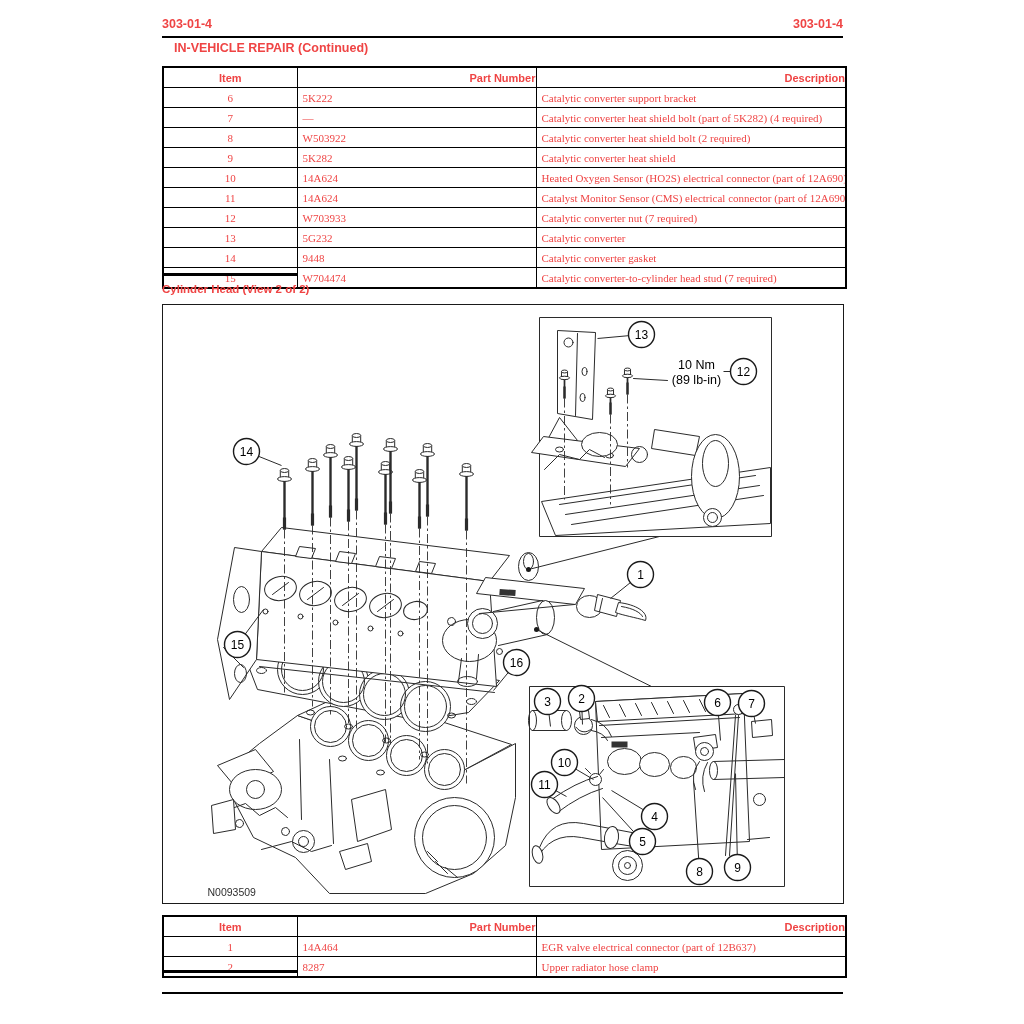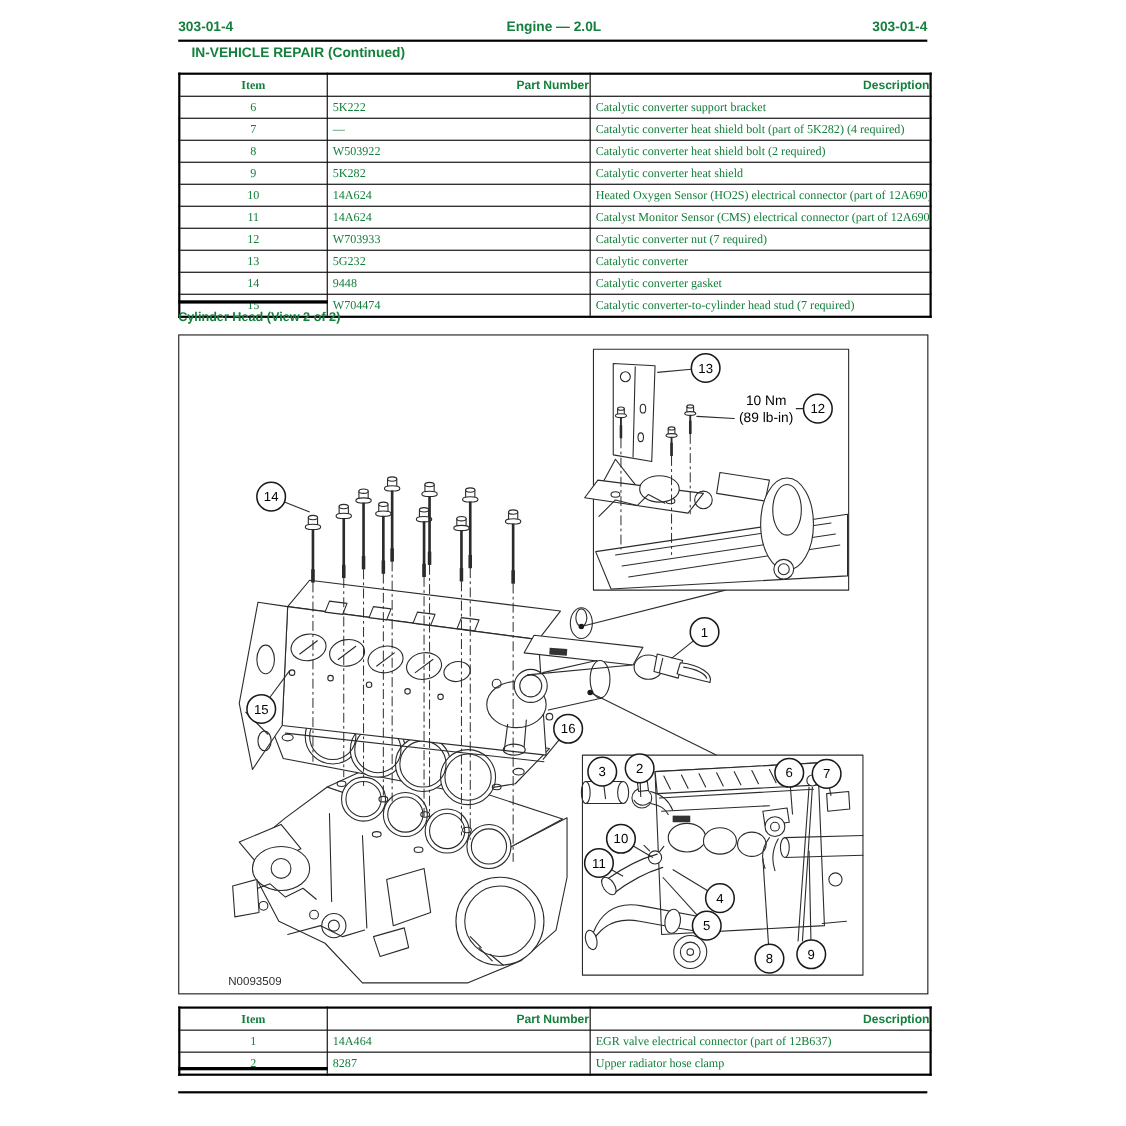--- a/index.html
+++ b/index.html
@@ -1,44 +1,43 @@
 <!DOCTYPE html>
 <html><head>
 <meta charset="utf-8">
 <style>
   html,body{margin:0;padding:0;background:#fff;}
-  .page{position:relative;width:1024px;height:1024px;background:#ffffff;color:#15803d;
+  .page{position:relative;width:1024px;height:1024px;background:#ffffff;color:#ef4444;
         font-family:"Liberation Sans",sans-serif;overflow:hidden;}
   .abs{position:absolute;}
   .hdr-code{font:bold 12.5px "Liberation Sans",sans-serif;}
   .hdr-title{font:bold 12.5px "Liberation Sans",sans-serif;text-align:center;}
   .rule{background:#000;}
   .sect-title{font:bold 12.5px "Liberation Sans",sans-serif;padding-left:12px;}
   .caption{font:bold 11.5px "Liberation Sans",sans-serif;}
   table.parts{border-collapse:collapse;table-layout:fixed;border:2px solid #000;background:#fff;}
   table.parts th,table.parts td{border:1px solid #000;height:19px;padding:0;overflow:hidden;
       white-space:nowrap;vertical-align:middle;}
   table.parts th{font:bold 11px "Liberation Sans",sans-serif;text-align:right;padding-left:5px;}
-  table.parts th.c-item{text-align:center;padding-left:0;font-family:Liberation Serif, serif;}
+  table.parts th.c-item{text-align:center;padding-left:0;}
   table.parts td{font:11px "Liberation Serif",serif;}
   table.parts td.c-item{text-align:center;}
   table.parts td.c-part,table.parts td.c-desc{padding-left:5px;}
   .thickseg{background:#000;}
   .figure-frame{border:1.5px solid #1a1a1a;background:#fff;}
   .footer-text{font:11px "Liberation Sans",sans-serif;text-align:center;}
   svg .ln{stroke:#2b2b2b;stroke-width:1;fill:none;stroke-linejoin:round;stroke-linecap:round;}
   svg .fw{stroke:#2b2b2b;stroke-width:1;fill:#fff;stroke-linejoin:round;}
 </style>
 </head>
 <body>
 
 <div class="page">
 
   <div class="abs hdr-code" style="left:162px;top:17px;">303-01-4</div>
-  <div class="abs hdr-title" style="left:162px;top:17px;width:683px;">Engine — 2.0L</div>
   <div class="abs hdr-code" style="right:181px;top:17px;">303-01-4</div>
   <div class="abs rule" style="left:162px;top:36px;width:681px;height:2px;"></div>
   <div class="abs sect-title" style="left:162px;top:41px;">IN-VEHICLE REPAIR (Continued)</div>
 
   <table class="parts abs" id="table1" style="left:162px;top:66px;width:683px;">
     <colgroup>
         <col style="width:134px">
         <col style="width:239px">
         <col style="width:310px">
       </colgroup>

